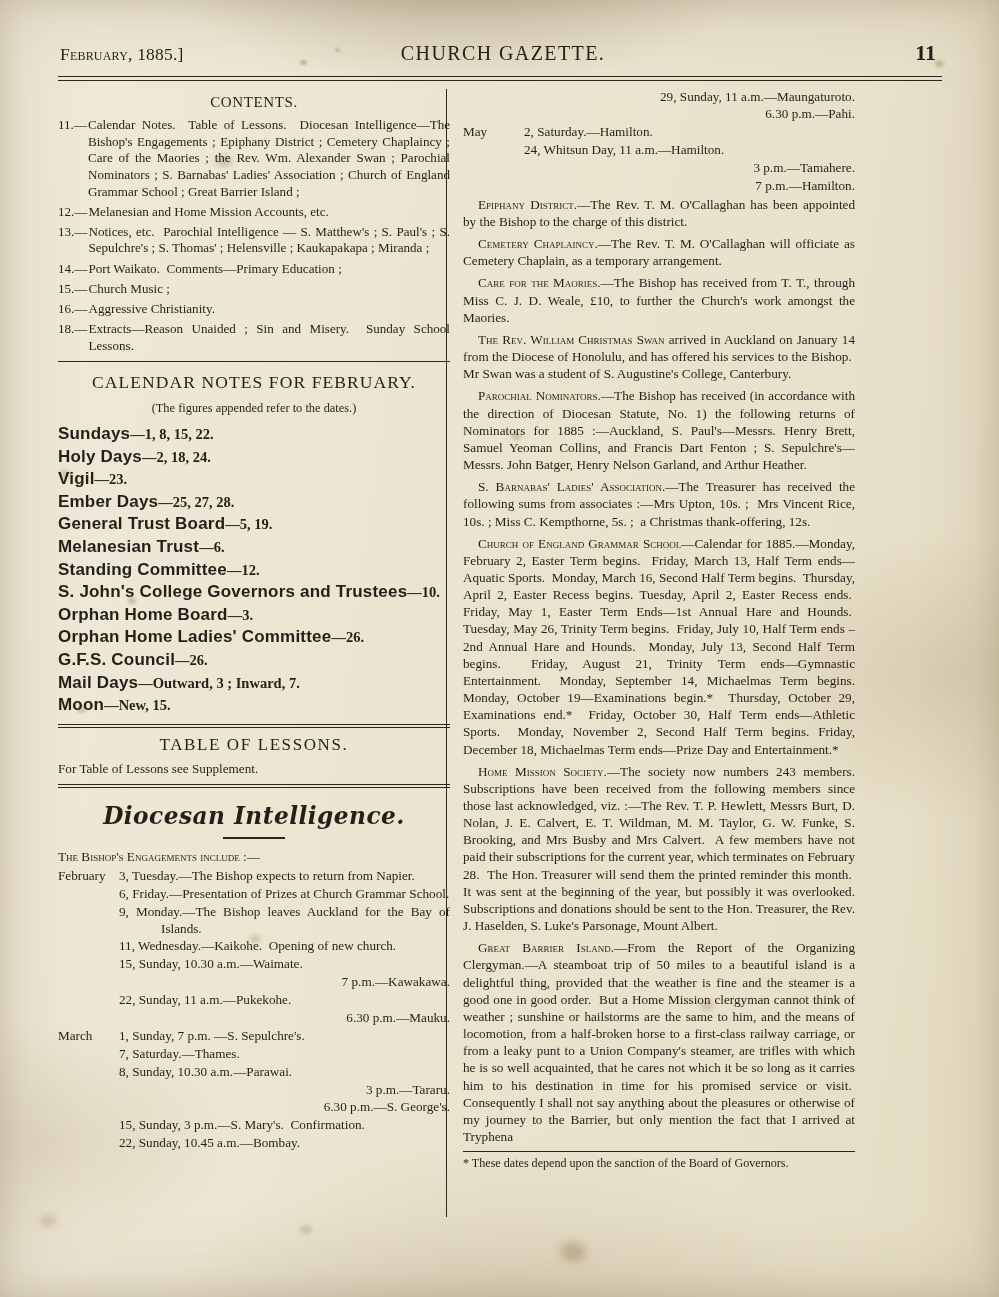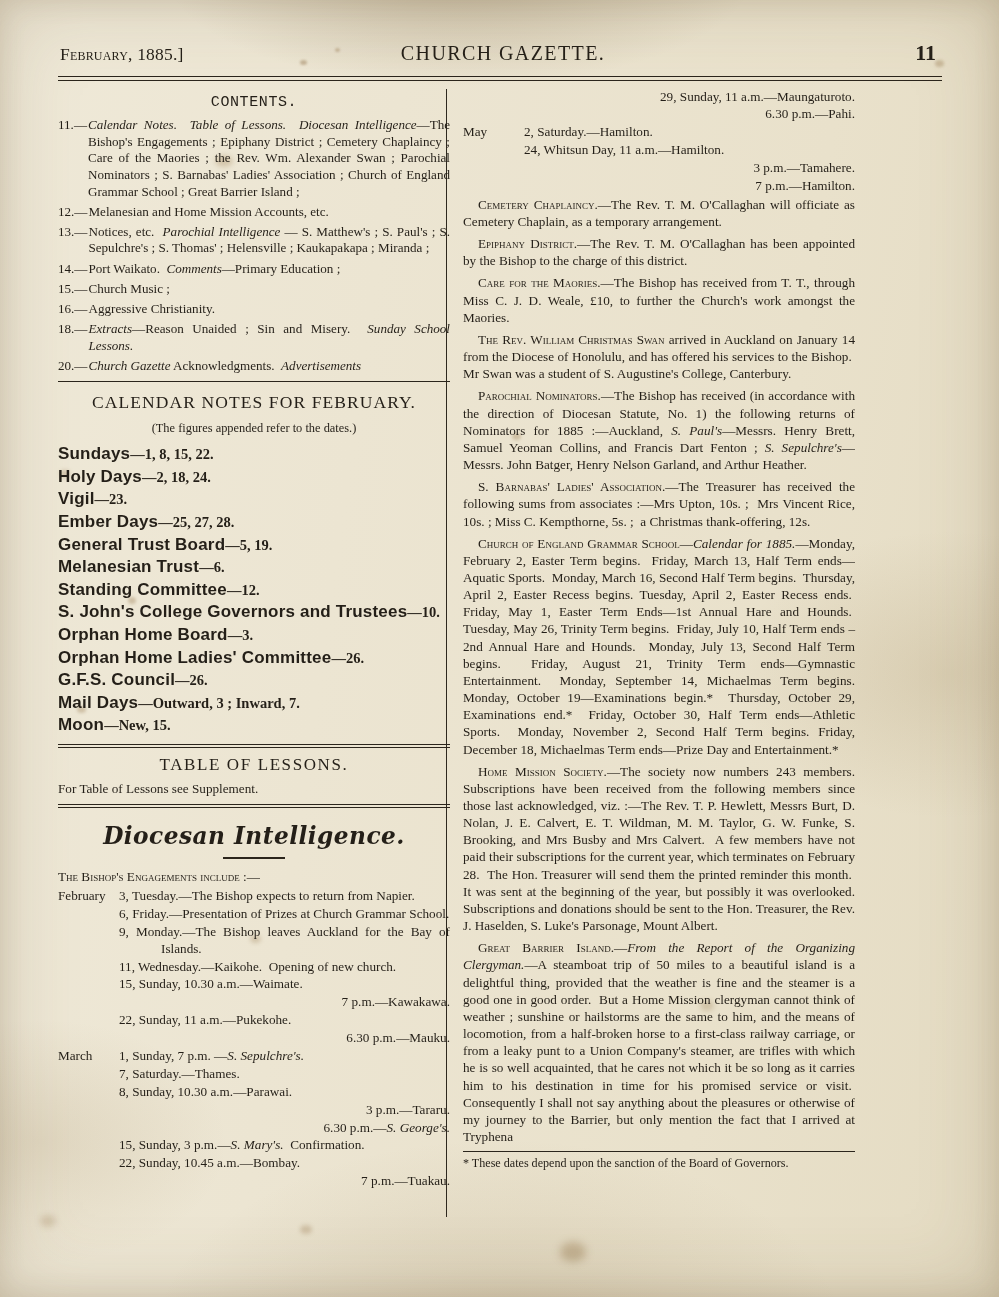--- a/index.html
+++ b/index.html
@@ -89,36 +89,35 @@
     border-left: 1.3px solid #2e281e;
   }
 
   
   .contents-title {
     text-align: center;
     font-variant: small-caps;
     font-size: 15px;
     letter-spacing: .6px;
     margin: 4px 0 5px 0;
-    font-family: Liberation Mono, monospace;
   }
   .toc-item {
     display: flex;
     margin-bottom: 3.5px;
     font-size: 13.1px;
     line-height: 1.27;
     text-align: justify;
   }
   .toc-num {
     flex: 0 0 auto;
     white-space: nowrap;
     padding-right: 1px;
   }
   .toc-txt { flex: 1 1 auto; text-align: justify; }
-  .it { font-style: italic; }
+  .it { }
 
   .rule-thin { border-top: 1.2px solid #2b251c; margin: 7px 0 2px 0; }
   .rule-dbl  { border-top: 1.5px solid #2b251c; border-bottom: 1px solid #2b251c; height: 2px; margin: 7px 0 3px 0; }
 
   
   .cal-head {
     text-align: center;
     font-size: 17.5px;
     letter-spacing: 1.1px;
     margin: 9px 0 6px 0;
@@ -259,24 +258,20 @@
             <span class="toc-num">15.—</span>
             <span class="toc-txt">Church Music ;</span>
           </div>
           <div class="toc-item">
             <span class="toc-num">16.—</span>
             <span class="toc-txt">Aggressive Christianity.</span>
           </div>
           <div class="toc-item">
             <span class="toc-num">18.—</span>
             <span class="toc-txt"><span class="it">Extracts</span>—Reason Unaided ; Sin and Misery.&nbsp; <span class="it">Sunday School Lessons.</span></span>
-          </div>
-          <div class="toc-item">
-            <span class="toc-num">20.—</span>
-            <span class="toc-txt"><span class="it">Church Gazette</span> Acknowledgments.&nbsp; <span class="it">Advertisements</span></span>
           </div>
         </div>
 
       <div class="rule-thin"></div>
 
       <div class="cal-head">CALENDAR NOTES FOR FEBRUARY.</div>
       <div class="cal-sub">(The figures appended refer to the dates.)</div>
       <div id="cal-list">
           <div class="cal-line"><span>Sundays</span><span class="val">—1, 8, 15, 22.</span></div>
           <div class="cal-line"><span>Holy Days</span><span class="val">—2, 18, 24.</span></div>
@@ -354,23 +349,20 @@
             <span class="eng-body">6.30 p.m.—<span class="it">S. George's.</span></span>
           </div>
           <div class="eng">
             <span class="eng-month"></span>
             <span class="eng-body">15, Sunday, 3 p.m.—<span class="it">S. Mary's.</span>&nbsp; Confirmation.</span>
           </div>
           <div class="eng">
             <span class="eng-month"></span>
             <span class="eng-body">22, Sunday, 10.45 a.m.—Bombay.</span>
           </div>
-          <div class="eng center-line">
-            <span class="eng-body">7 p.m.—Tuakau.</span>
-          </div>
         </div>
     </div>
 
     <div class="col right">
       <div id="eng-cont-list">
           <div class="eng center-line">
             <span class="eng-body">29, Sunday, 11 a.m.—Maungaturoto.</span>
           </div>
           <div class="eng center-line">
             <span class="eng-body">6.30 p.m.—Pahi.</span>
@@ -385,24 +377,24 @@
           </div>
           <div class="eng center-line">
             <span class="eng-body">3 p.m.—Tamahere.</span>
           </div>
           <div class="eng center-line">
             <span class="eng-body">7 p.m.—Hamilton.</span>
           </div>
         </div>
       <div id="art-list">
           <div class="blk">
+            <p><span class="sc">Epiphany District.</span>—The Rev. T. M. O'Callaghan has been appointed by the Bishop to the charge of this district.</p>
+          </div>
+          <div class="blk">
             <p><span class="sc">Cemetery Chaplaincy.</span>—The Rev. T. M. O'Callaghan will officiate as Cemetery Chaplain, as a temporary arrangement.</p>
-          </div>
-          <div class="blk">
-            <p><span class="sc">Epiphany District.</span>—The Rev. T. M. O'Callaghan has been appointed by the Bishop to the charge of this district.</p>
           </div>
           <div class="blk">
             <p><span class="sc">Care for the Maories.</span>—The Bishop has received from T. T., through Miss C. J. D. Weale, £10, to further the Church's work amongst the Maories.</p>
           </div>
           <div class="blk">
             <p><span class="sc">The Rev. William Christmas Swan</span> arrived in Auckland on January 14 from the Diocese of Honolulu, and has offered his services to the Bishop.&nbsp; Mr Swan was a student of S. Augustine's College, Canterbury.</p>
           </div>
           <div class="blk">
             <p><span class="sc">Parochial Nominators.</span>—The Bishop has received (in accordance with the direction of Diocesan Statute, No. 1) the following returns of Nominators for 1885 :—Auckland, <span class="it">S. Paul's</span>—Messrs. Henry Brett, Samuel Yeoman Collins, and Francis Dart Fenton ; <span class="it">S. Sepulchre's</span>—Messrs. John Batger, Henry Nelson Garland, and Arthur Heather.</p>
           </div>

